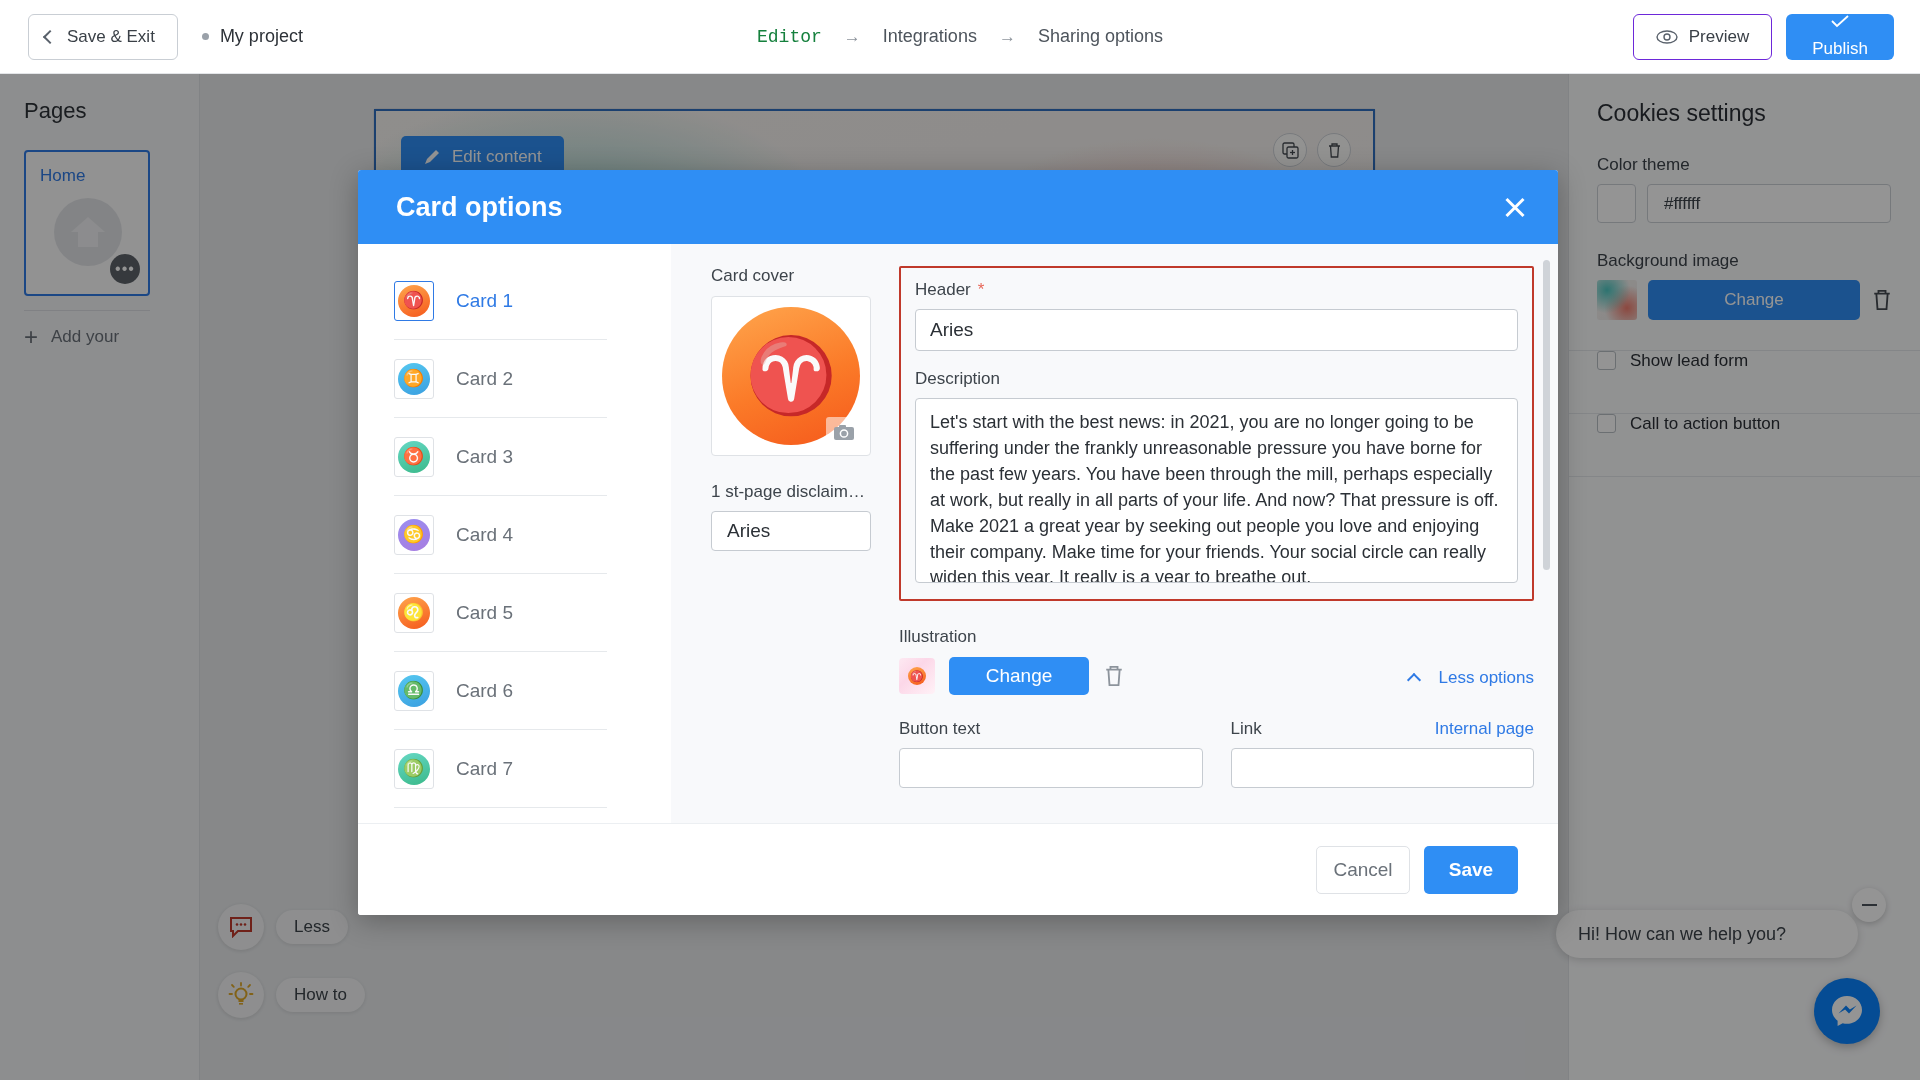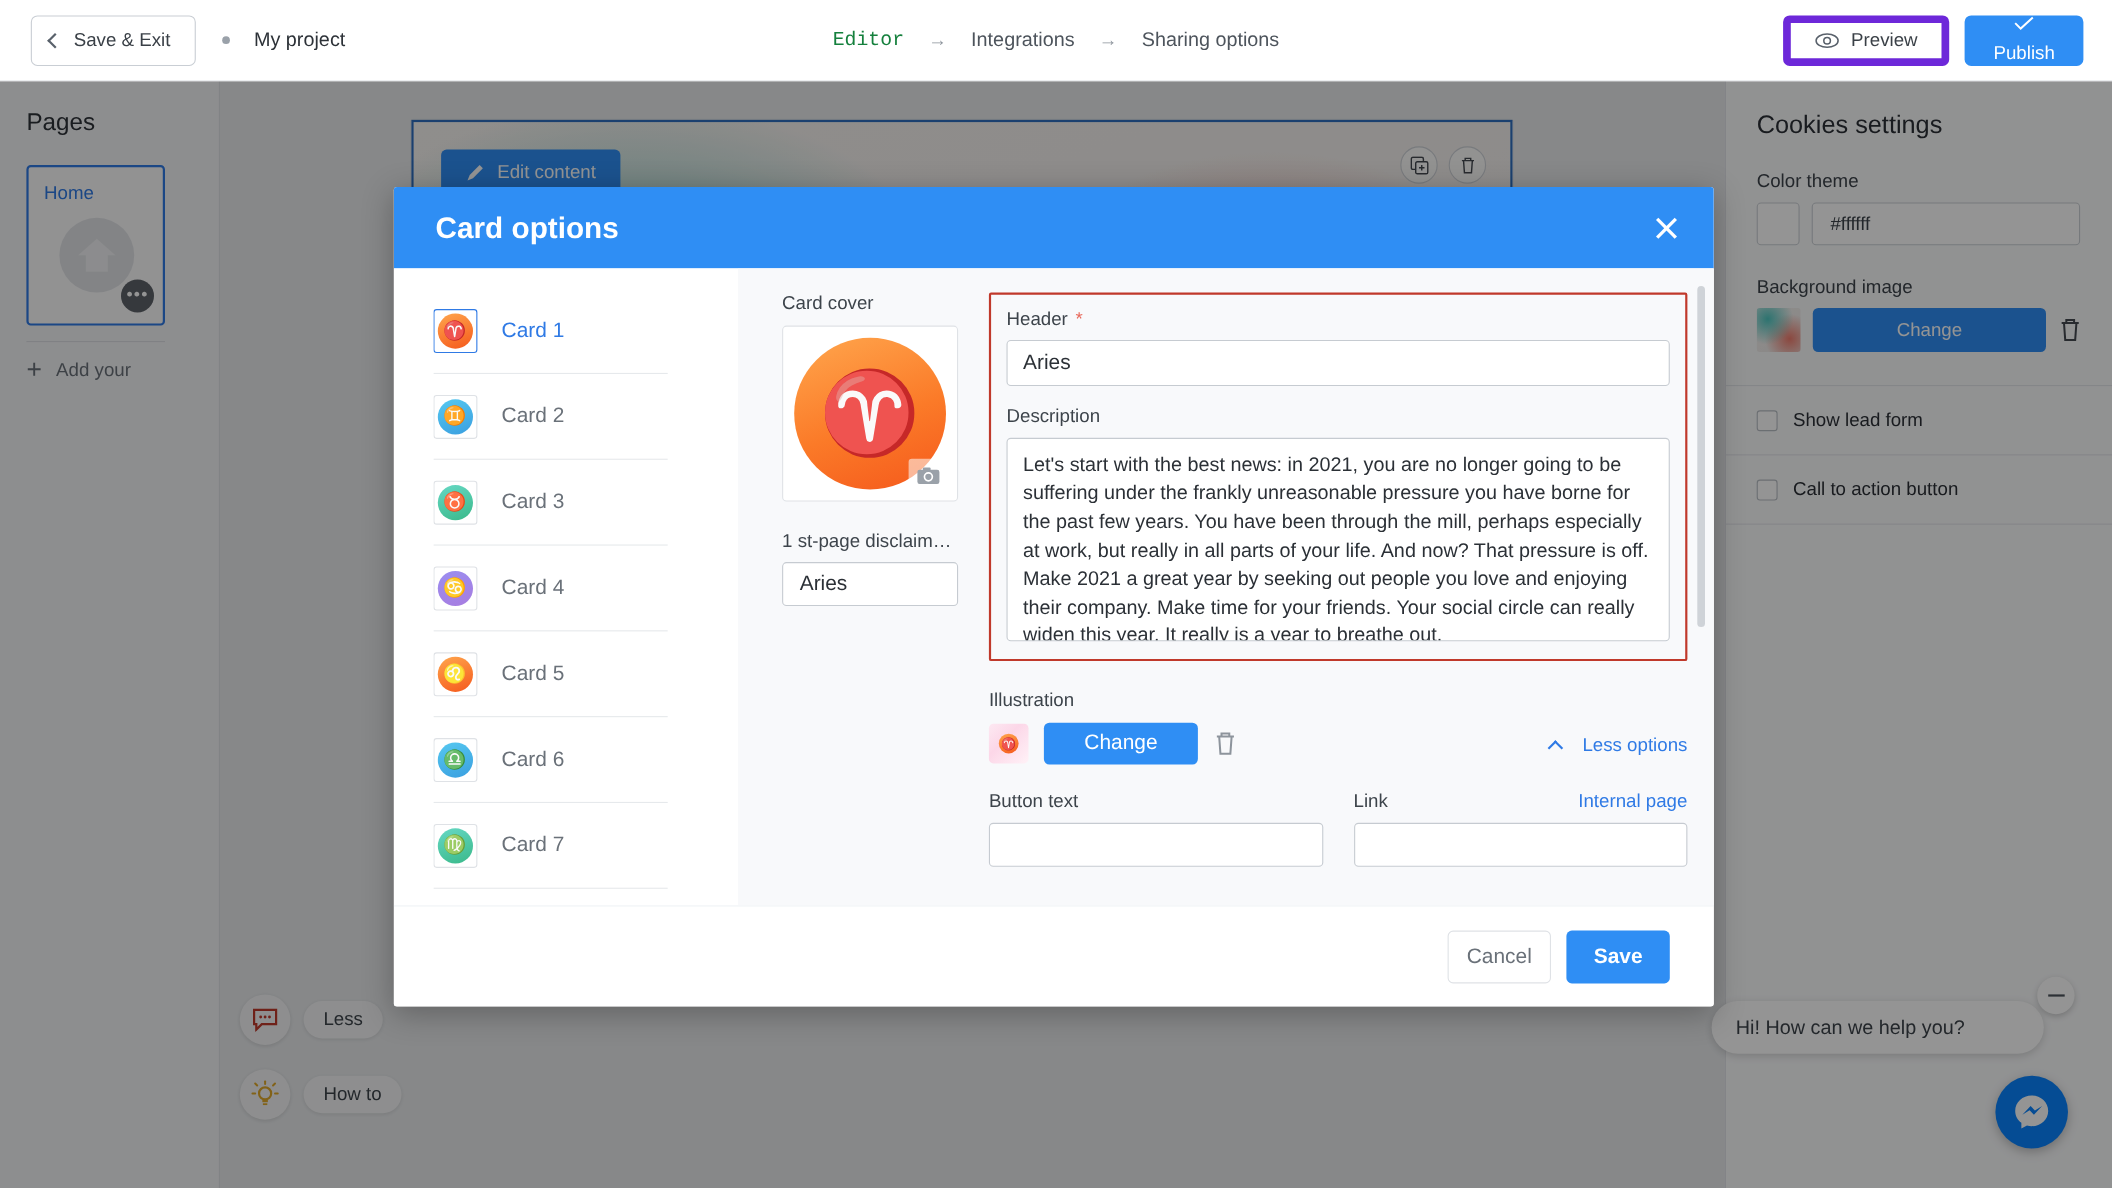--- a/index.html
+++ b/index.html
@@ -21,36 +21,36 @@
     margin-left:28px; height:46px; padding:0 22px 0 16px;
     border:1px solid #c9ced4; border-radius:6px; background:#fff;
     display:flex; align-items:center; gap:10px; cursor:pointer;
     font-size:17px; color:#3a4047;
   }
   .chev-left{
     width:10px; height:10px; border-left:2px solid #59616b; border-bottom:2px solid #59616b;
     transform:rotate(45deg); display:inline-block; margin-right:2px;
   }
   .proj{
-    margin-left:24px; display:flex; align-items:center; gap:22px;
+    margin-left:24px; display:flex; align-items:center; gap:11px;
     font-size:18px; color:#2d3238;
   }
   .proj-dot{ width:7px;height:7px;border-radius:50%;background:#9aa1a9; }
   .breadcrumb{
     position:absolute; left:50%; transform:translateX(-50%);
     display:flex; align-items:center; gap:22px; font-size:18px; color:#4d545c;
   }
   .breadcrumb .bc-active{ color:#15803d;font-family:Liberation Mono, monospace; }
   .bc-arrow{ color:#8d949c; font-size:17px; }
   .top-right{
     position:absolute; right:26px; top:0; height:74px;
     display:flex; align-items:center; gap:14px;
   }
   .btn-preview{
-    height:46px; padding:0 22px; border:7px solid #6d28d9; border-radius:6px;
+    height:46px; padding:0 22px; border:1px solid #6d28d9; border-radius:6px;
     background:#fff; display:flex; align-items:center; gap:11px;
     font-size:17px; color:#3a4047; cursor:pointer;
   }
   .btn-publish{
     height:46px; padding:0 26px; border:none; border-radius:6px;
     background:#2f8ef4; display:flex; align-items:center; gap:11px;
     font-size:17px; color:#fff; cursor:pointer;flex-direction:column;
   }
 
   
@@ -156,21 +156,21 @@
       radial-gradient(circle at 75% 70%, #ef7d6e 0%, rgba(239,125,110,0) 55%),
       linear-gradient(140deg,#f6f3f1,#ece9e7);
   }
   .btn-change{
     height:40px; padding:0 36px; background:#2f8ef4; color:#fff; border:none;
     border-radius:5px; font-size:17px; cursor:pointer; flex:1;
   }
   .trash{ width:22px;height:24px;cursor:pointer; }
   .rp-divider{ width:100%;height:1px;background:#e4e7ea; margin-top:30px; }
   .rp-check{
-    display:flex; align-items:center; gap:14px; height:62px; padding-left:28px;
+    display:flex; align-items:flex-start; gap:14px; height:62px; padding-left:28px;
     font-size:17px; color:#2b3036; cursor:pointer;
   }
   .chkbox{ width:19px;height:19px;border:1px solid #b9bfc5;border-radius:3px;background:#fff; }
 
   
   .helpwrap{ position:absolute; left:218px; bottom:40px; z-index:12; }
   .helpitem{ display:flex; align-items:center; gap:12px; margin-bottom:22px; }
   .helpcircle{
     width:46px;height:46px;border-radius:50%;background:#f4f5f6;
     display:flex;align-items:center;justify-content:center;

